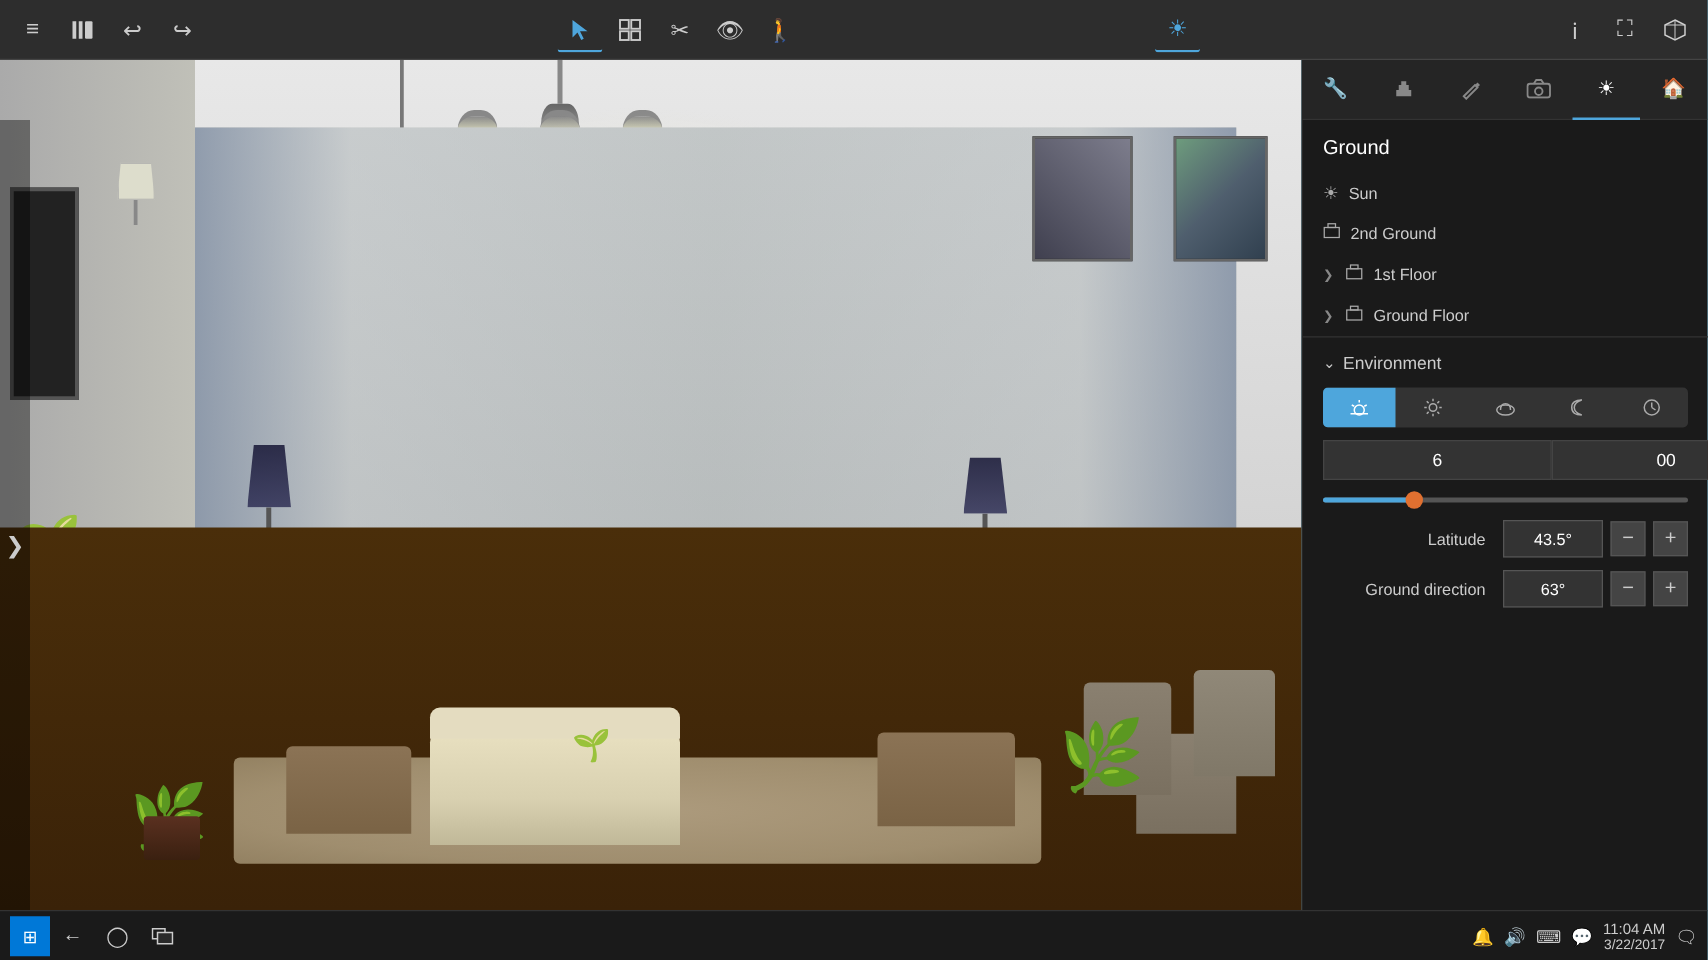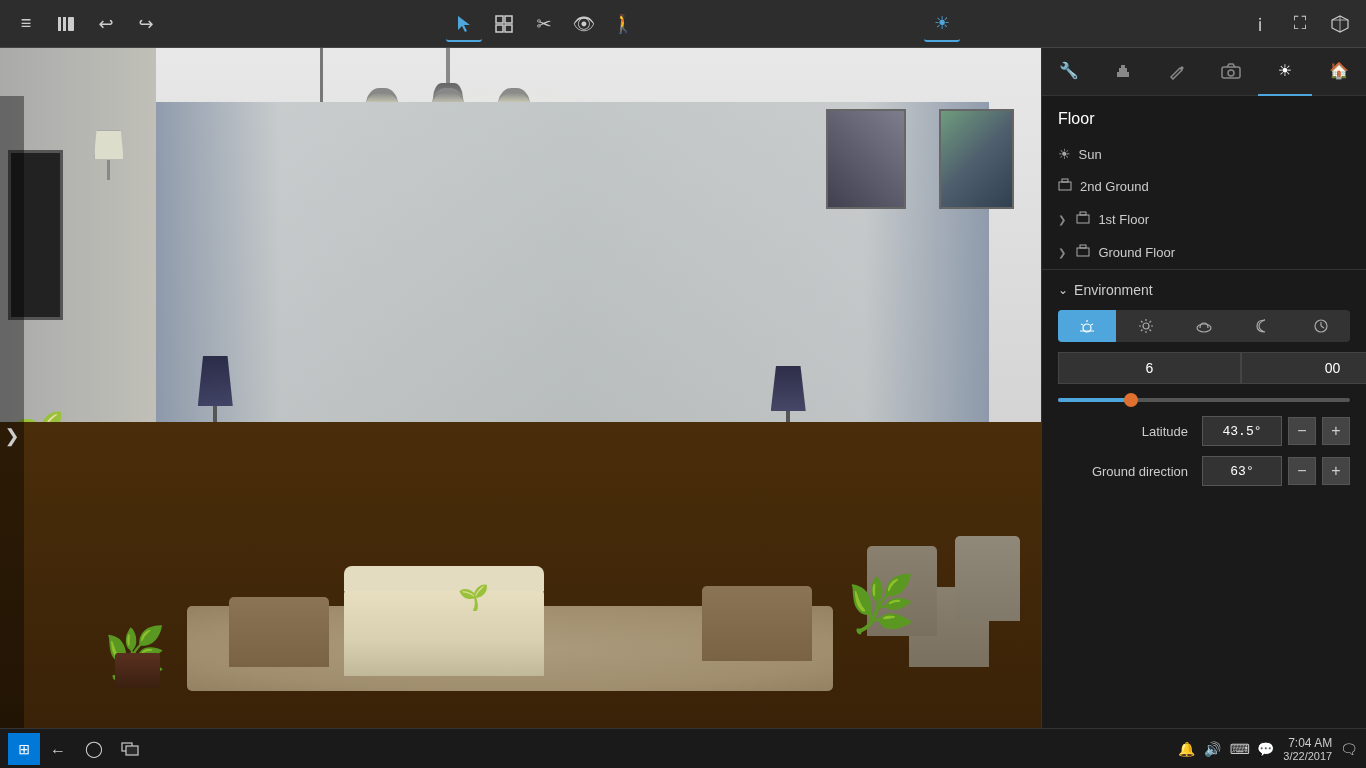--- a/index.html
+++ b/index.html
@@ -357,21 +357,20 @@
     .param-input {
       width: 80px;
       height: 30px;
       background: #333;
       border: 1px solid #555;
       color: #fff;
       text-align: center;
       font-size: 13px;
       outline: none;
       padding: 0 4px;
-      font-family: Liberation Mono, monospace;
     }
     .param-btn {
       width: 28px;
       height: 28px;
       background: #444;
       border: 1px solid #555;
       color: #ccc;
       display: flex;
       align-items: center;
       justify-content: center;
@@ -595,21 +594,21 @@
           <circle cx="10" cy="10" r="3" stroke="#888" stroke-width="1.5" fill="none"></circle>
           <path d="M6 4 L8 1 L12 1 L14 4" stroke="#888" stroke-width="1.5" fill="none"></path>
         </svg>
       </div>
       <div class="panel-icon active" style="border-bottom:2px solid #4ea6dc;color:#fff;">☀</div>
       <div class="panel-icon">🏠</div>
     </div>
 
     <div id="panel-content">
 
-      <div class="section-title">Floor</div>
+      <div class="section-title">Ground</div>
 
       <div class="light-item">
         <span class="light-icon">☀</span>
         <span class="light-label">Sun</span>
       </div>
 
       <div class="light-item">
         <span class="light-icon">
           <svg width="14" height="14" viewBox="0 0 14 14" fill="none">
             <rect x="1" y="4" width="12" height="8" stroke="#aaa" stroke-width="1" fill="none"></rect>
@@ -731,18 +730,18 @@
       <rect x="5" y="4" width="12" height="9" stroke="#ccc" stroke-width="1.2" fill="#2a2a2a"></rect>
     </svg>
   </div>
   <div class="taskbar-spacer"></div>
   <div class="taskbar-right">
     <div class="taskbar-sys-icon">🔔</div>
     <div class="taskbar-sys-icon">🔊</div>
     <div class="taskbar-sys-icon">⌨</div>
     <div class="taskbar-sys-icon">💬</div>
     <div class="taskbar-time">
-      <div class="time">7:04 AM</div>
+      <div class="time">11:04 AM</div>
       <div class="date">3/22/2017</div>
     </div>
     <div class="taskbar-sys-icon">🗨</div>
   </div>
 </div>
 
 </body></html>

